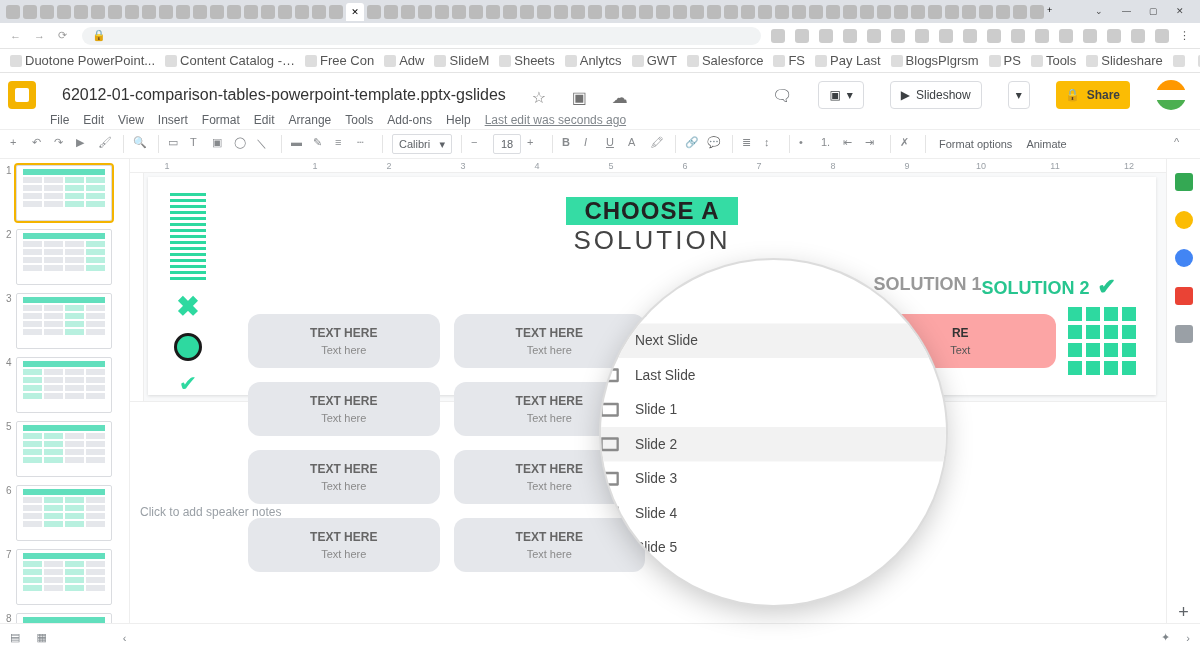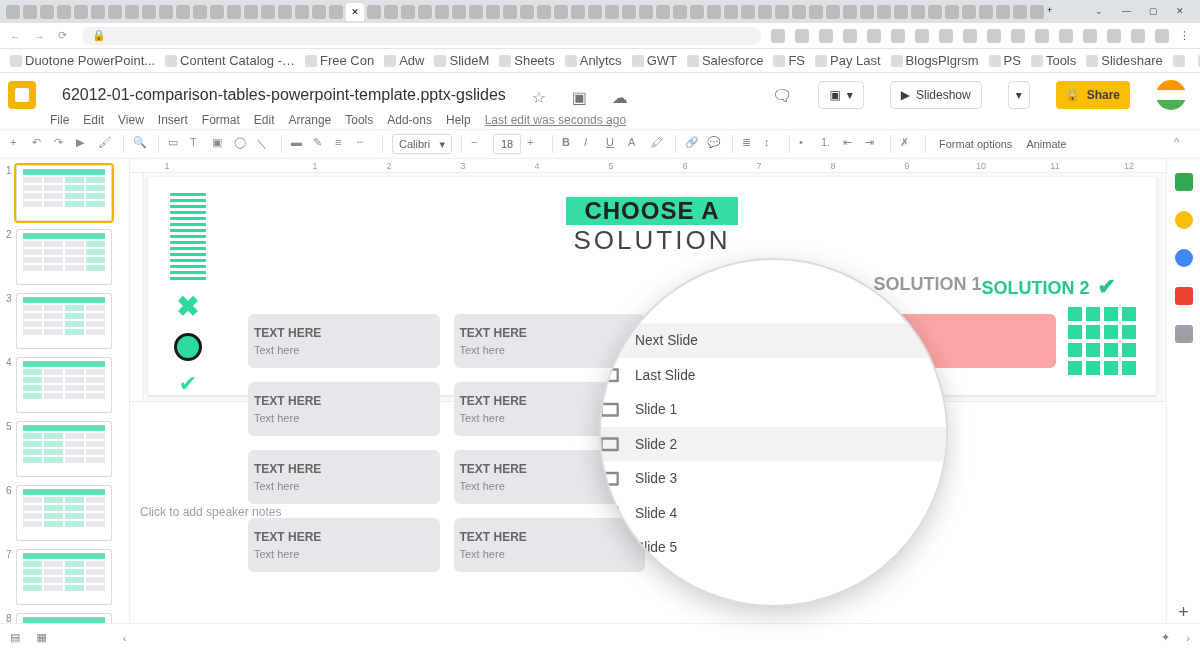--- a/index.html
+++ b/index.html
@@ -78,21 +78,21 @@
 .decor-left .chk{ font-size:22px; color:#2ed9a0; }
 
 .decor-right{ position:absolute; right:20px; bottom:20px; display:grid; grid-template-columns:repeat(4,14px); gap:4px; }
 .decor-right i{ width:14px;height:14px;background:#2ed9a0;display:block; }
 
 .solheads{ display:flex; justify-content:flex-end; margin-top:18px; font-size:18px; font-weight:bold; color:#999; }
 .solheads .s2{ color:#27c58f; position:relative; }
 .solheads .s2 .ok{ color:#27c58f; font-size:22px; margin-left:8px; }
 
 .grid{ display:grid; grid-template-columns:repeat(4,1fr); gap:14px; margin-top:14px; padding:0 60px; }
-.cell{ background:#e5e7eb; border-radius:6px; padding:12px 6px; text-align:left; font-size:12px; }
+.cell{ background:#e5e7eb; border-radius:12px; padding:12px 6px; text-align:center; font-size:12px; }
 .cell.green{ background:#fca5a5; }
 .cell b{ color:#666; font-size:12px; }
 .cell.green b{ color:#333; }
 .cell span{ display:block; color:#8a8a8a; font-size:11px; margin-top:4px; }
 .cell.green span{ color:#555; }
 
 .cell.selected{ outline:2px solid #2a7de1; position:relative; }
 .cell.selected::before,
 .cell.selected::after{ content:''; position:absolute; width:6px; height:6px; background:#2a7de1; }
 .cell.selected::before{ left:-3px; top:-3px; }

